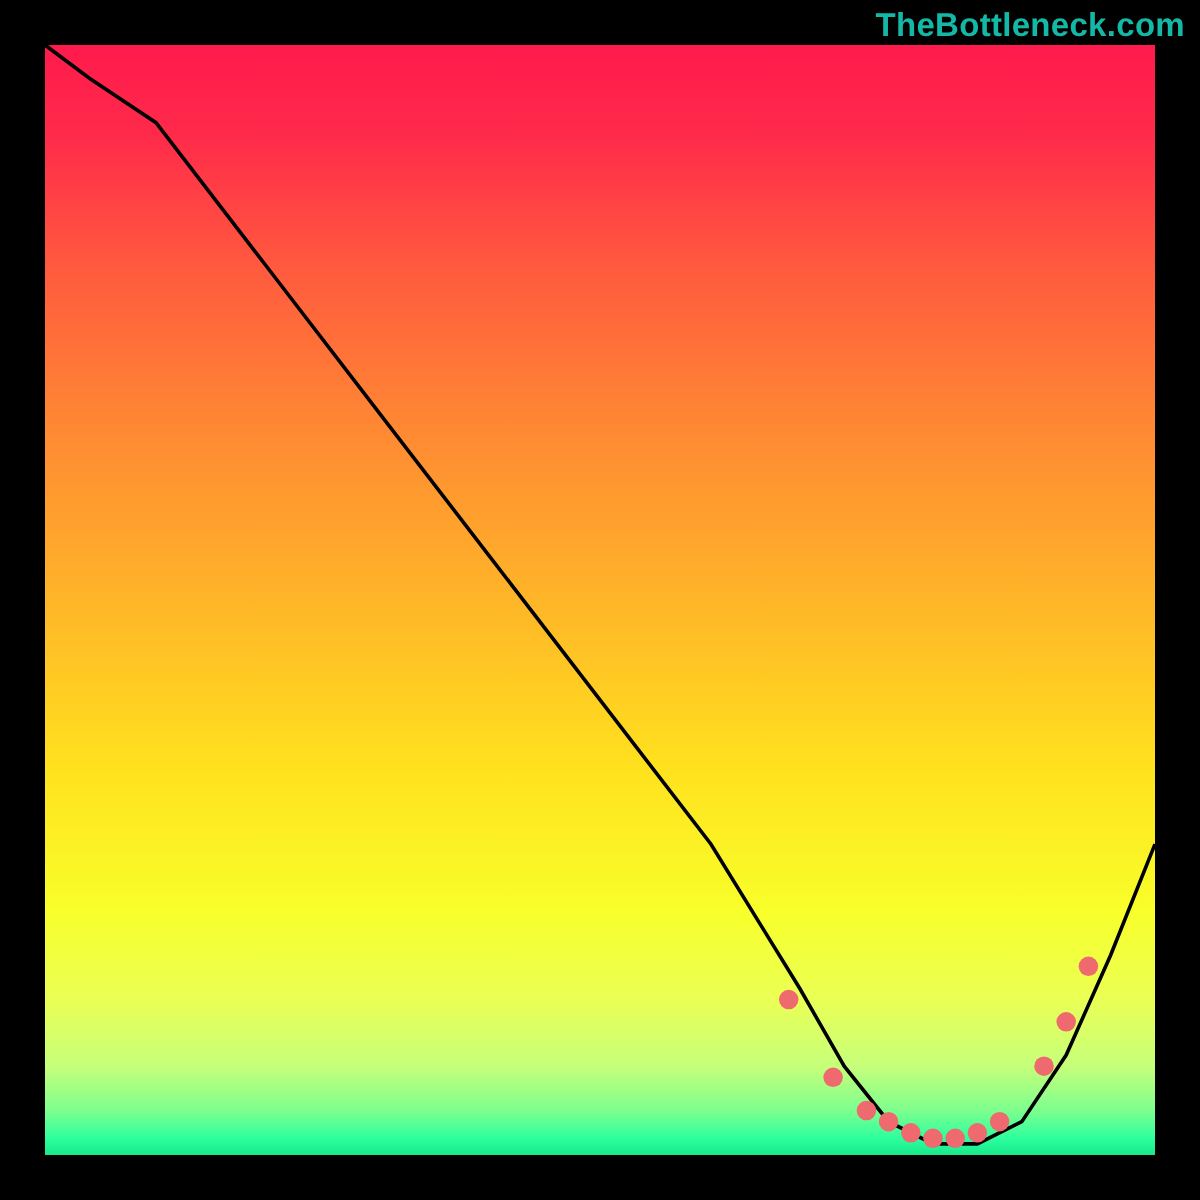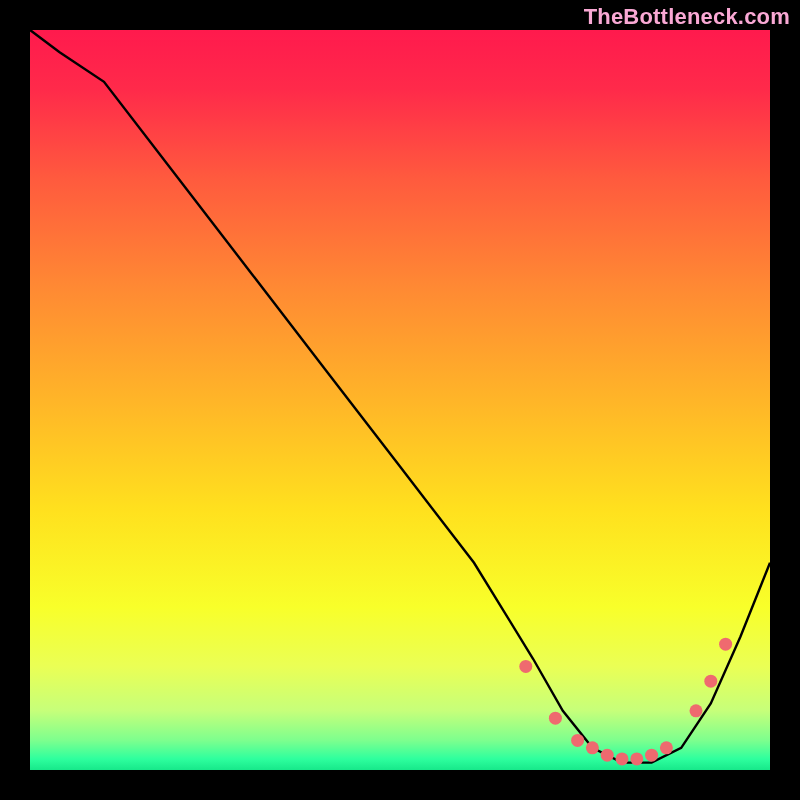--- a/index.html
+++ b/index.html
@@ -15,21 +15,21 @@
     position: relative;
     width: 800px;
     height: 800px;
     background: #000;
   }
   .attribution {
     position: absolute;
     top: 4px;
     right: 10px;
     font-size: 22px;
-    color: #f9a8d4;
+    color: #14b8a6;
     font-weight: 600;
     letter-spacing: 0.2px;
   }
   svg {
     position: absolute;
     top: 0;
     left: 0;
   }
 </style>
 </head>

